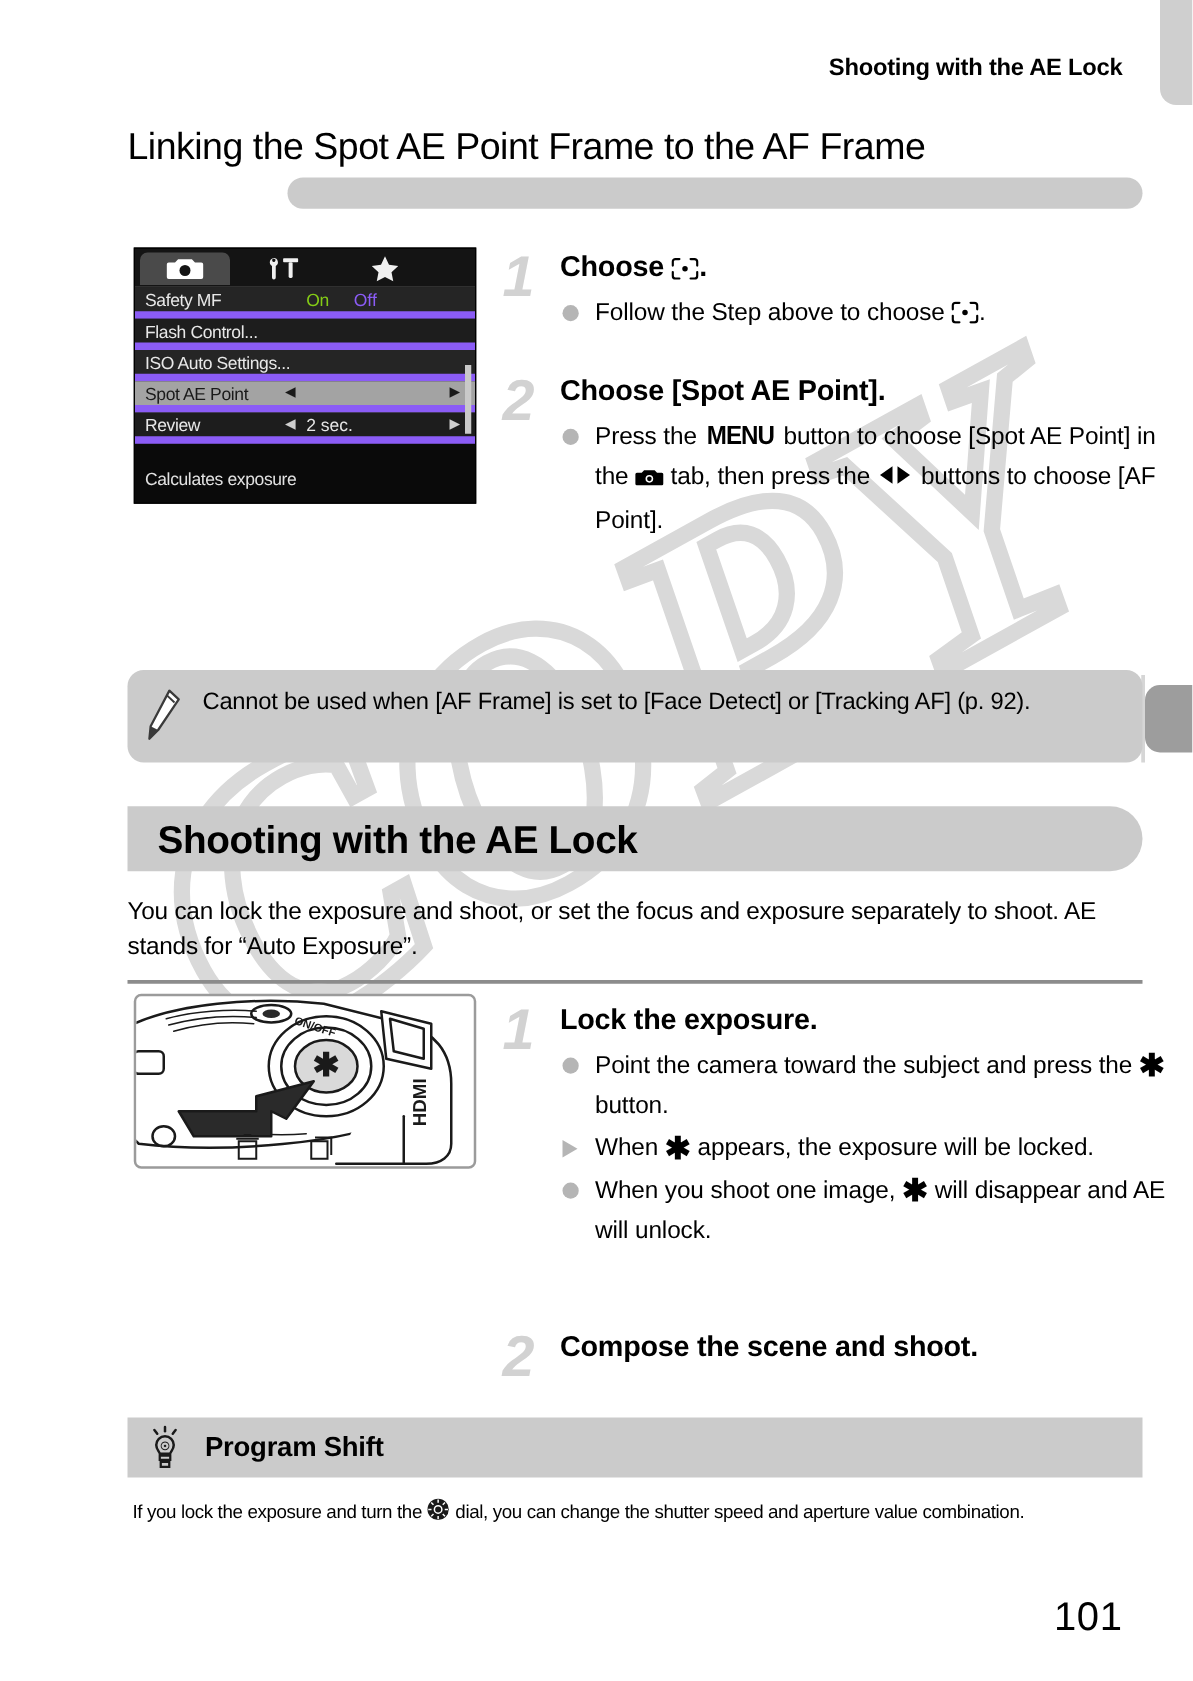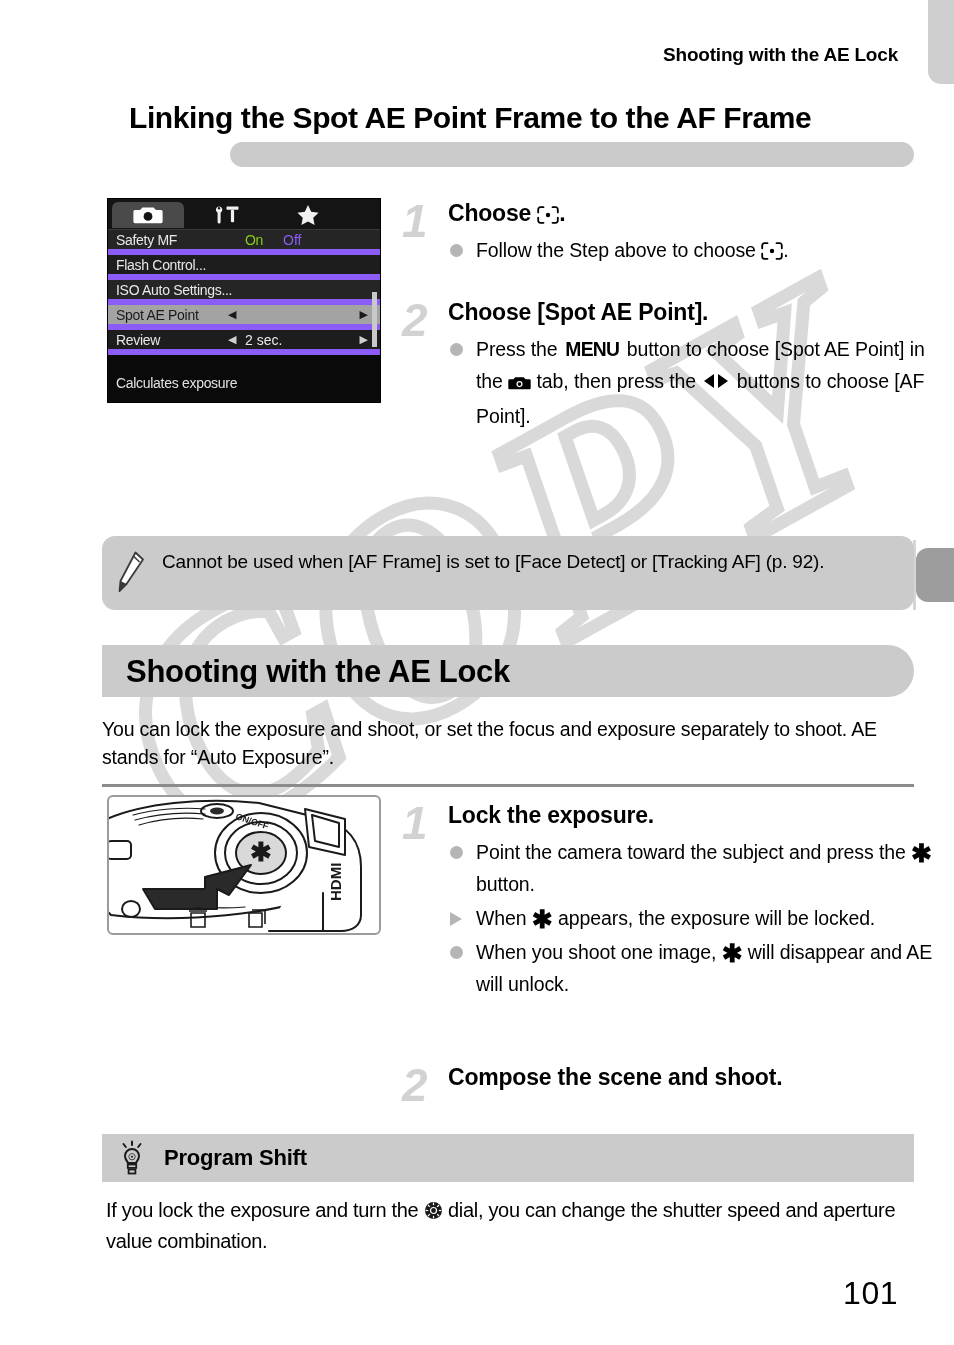--- a/index.html
+++ b/index.html
@@ -92,27 +92,26 @@
 
   
   #section-title-wrap {
     position: absolute;
     left: 88px;
     top: 100px;
     width: 812px;
   }
   #section-title {
     font-size: 30px;
-    font-weight: 700;
+    font-weight: 400;
     line-height: 1.22;
     letter-spacing: -0.4px;
     position: relative;
     z-index: 2;
     max-width: 740px;
-    margin-left: 27px;
   }
   #section-title-bar {
     position: absolute;
     left: 128px;
     top: 42px;
     width: 684px;
     height: 25px;
     background: #cbcbcb;
     border-radius: 13px;
     z-index: 1;
@@ -419,21 +418,21 @@
     top: 11px;
     font-size: 22px;
     font-weight: 700;
     letter-spacing: -0.2px;
   }
   #tip-text {
     position: absolute;
     left: 92px;
     top: 1196px;
     width: 800px;
-    font-size: 20px;
+    font-size: 15px;
     line-height: 28px;
     letter-spacing: -0.3px;
   }
 
   #page-number {
     position: absolute;
     right: 70px;
     top: 1275px;
     font-size: 32px;
     letter-spacing: 0.5px;

